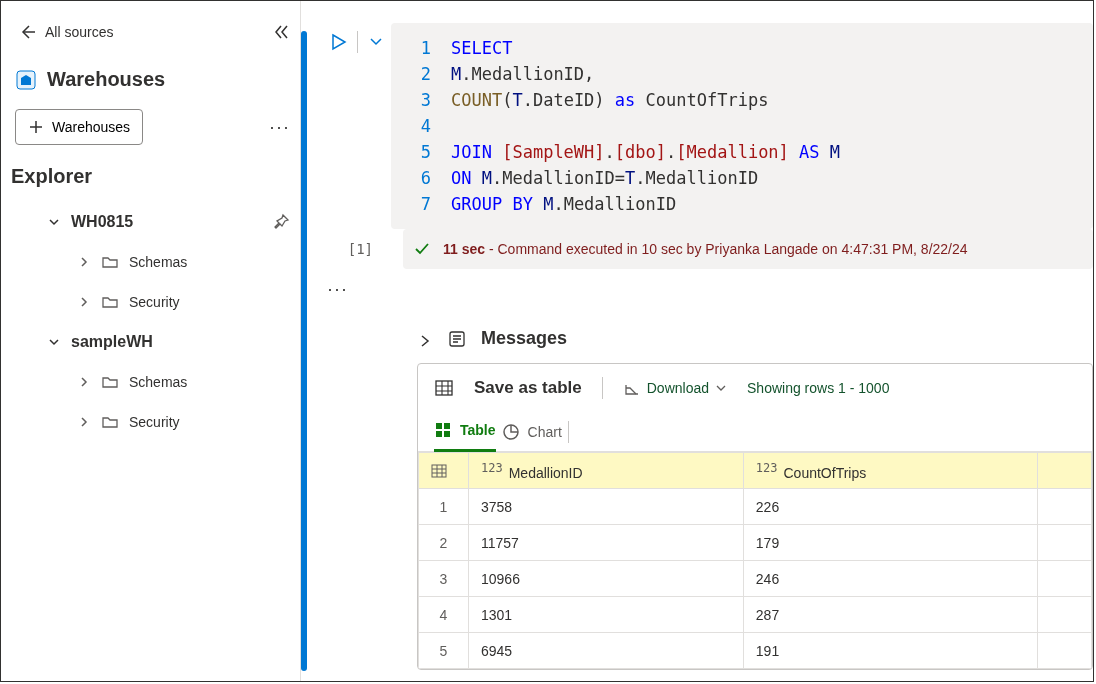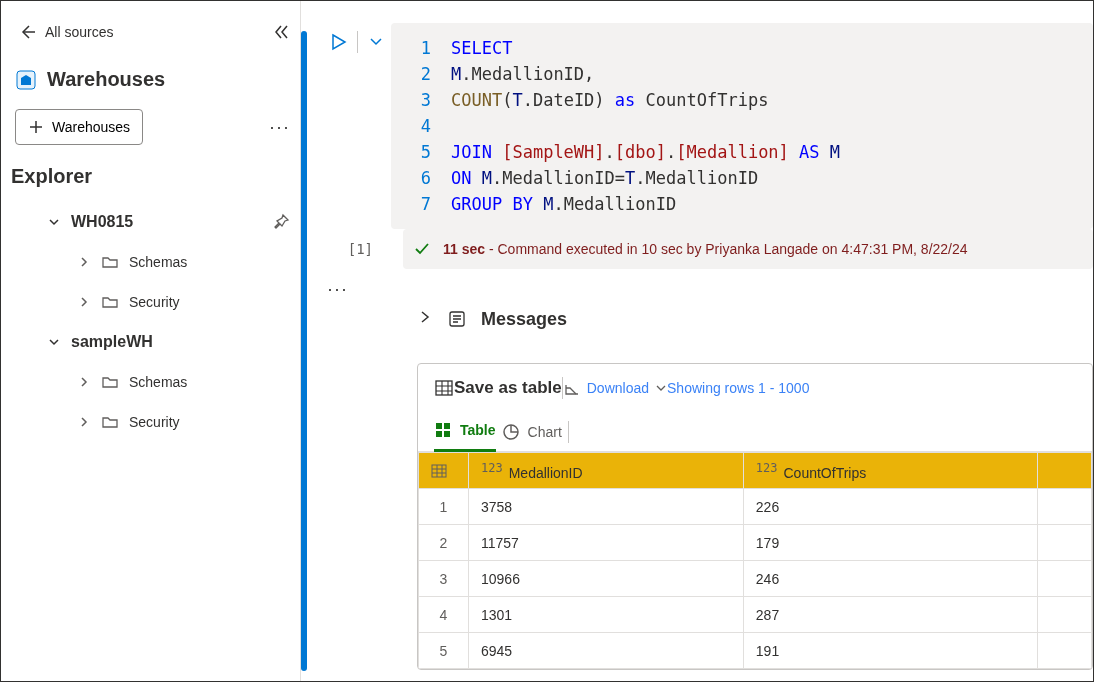--- a/index.html
+++ b/index.html
@@ -56,40 +56,40 @@
 
   
   .status-row{display:flex;align-items:center;gap:12px;margin-top:0;height:40px;}
   .status-row .pre-num{width:70px;text-align:right;color:#605e5c;font-family:Consolas,monospace;font-size:14px;padding-right:18px;}
   .status-block{flex:1;background:#f3f2f1;border-radius:4px;height:40px;display:flex;align-items:center;gap:12px;padding:0 10px;}
   .check{color:#107c10;}
   .status-text{color:#7f1d1d;}
 
   
   .row-ellipsis{height:40px;display:flex;align-items:center;padding-left:6px;}
-  .messages-row{display:flex;align-items:flex-start;gap:14px;padding-left:96px;height:40px;}
+  .messages-row{display:flex;align-items:flex-end;gap:14px;padding-left:96px;height:40px;}
   .messages-row .title{font-weight:600;font-size:18px;}
 
   
   .results{margin-left:96px;margin-top:14px;border:1px solid #c8c6c4;border-radius:4px;overflow:hidden;}
-  .res-top{display:flex;align-items:center;gap:0;height:48px;padding:0 16px;}
+  .res-top{display:flex;align-items:center;gap:20px;height:48px;padding:0 16px;}
   .res-top .save{font-weight:600;font-size:17px;}
   .res-top .sep{width:1px;height:22px;background:#c8c6c4;}
-  .res-top .grey{color:#3b82f6;}
+  .res-top .grey{color:#14532d;}
   .res-top .dl-ico{display:flex;align-items:center;gap:6px;cursor:pointer;}
 
   .tabs{display:flex;gap:6px;padding:0 16px;height:40px;align-items:center;border-bottom:1px solid #e1dfdd;}
   .tab{display:flex;align-items:center;gap:8px;height:40px;cursor:pointer;color:#605e5c;}
   .tab.active{color:#107c10;font-weight:600;border-bottom:3px solid #107c10;}
   .tab.active svg path,.tab.active svg rect{fill:#107c10;}
   .tabs .sep{width:1px;height:22px;background:#c8c6c4;}
 
   table.data{border-collapse:collapse;width:100%;}
   table.data th,table.data td{border:1px solid #e1dfdd;height:36px;padding:0 12px;text-align:left;font-weight:400;}
-  table.data th{background:#eab308;}
+  table.data th{background:#fef9c3;}
   table.data td.rownum, table.data th.rownum{width:50px;text-align:center;color:#605e5c;}
   table.data th.icon-th{width:50px;text-align:center;}
   .col-prefix{font-family:Consolas,monospace;font-size:12px;color:#605e5c;margin-right:6px;vertical-align:super;}
 </style>
 </head>
 <body>
 
 <div class="root">
 
   <div class="sidebar">

